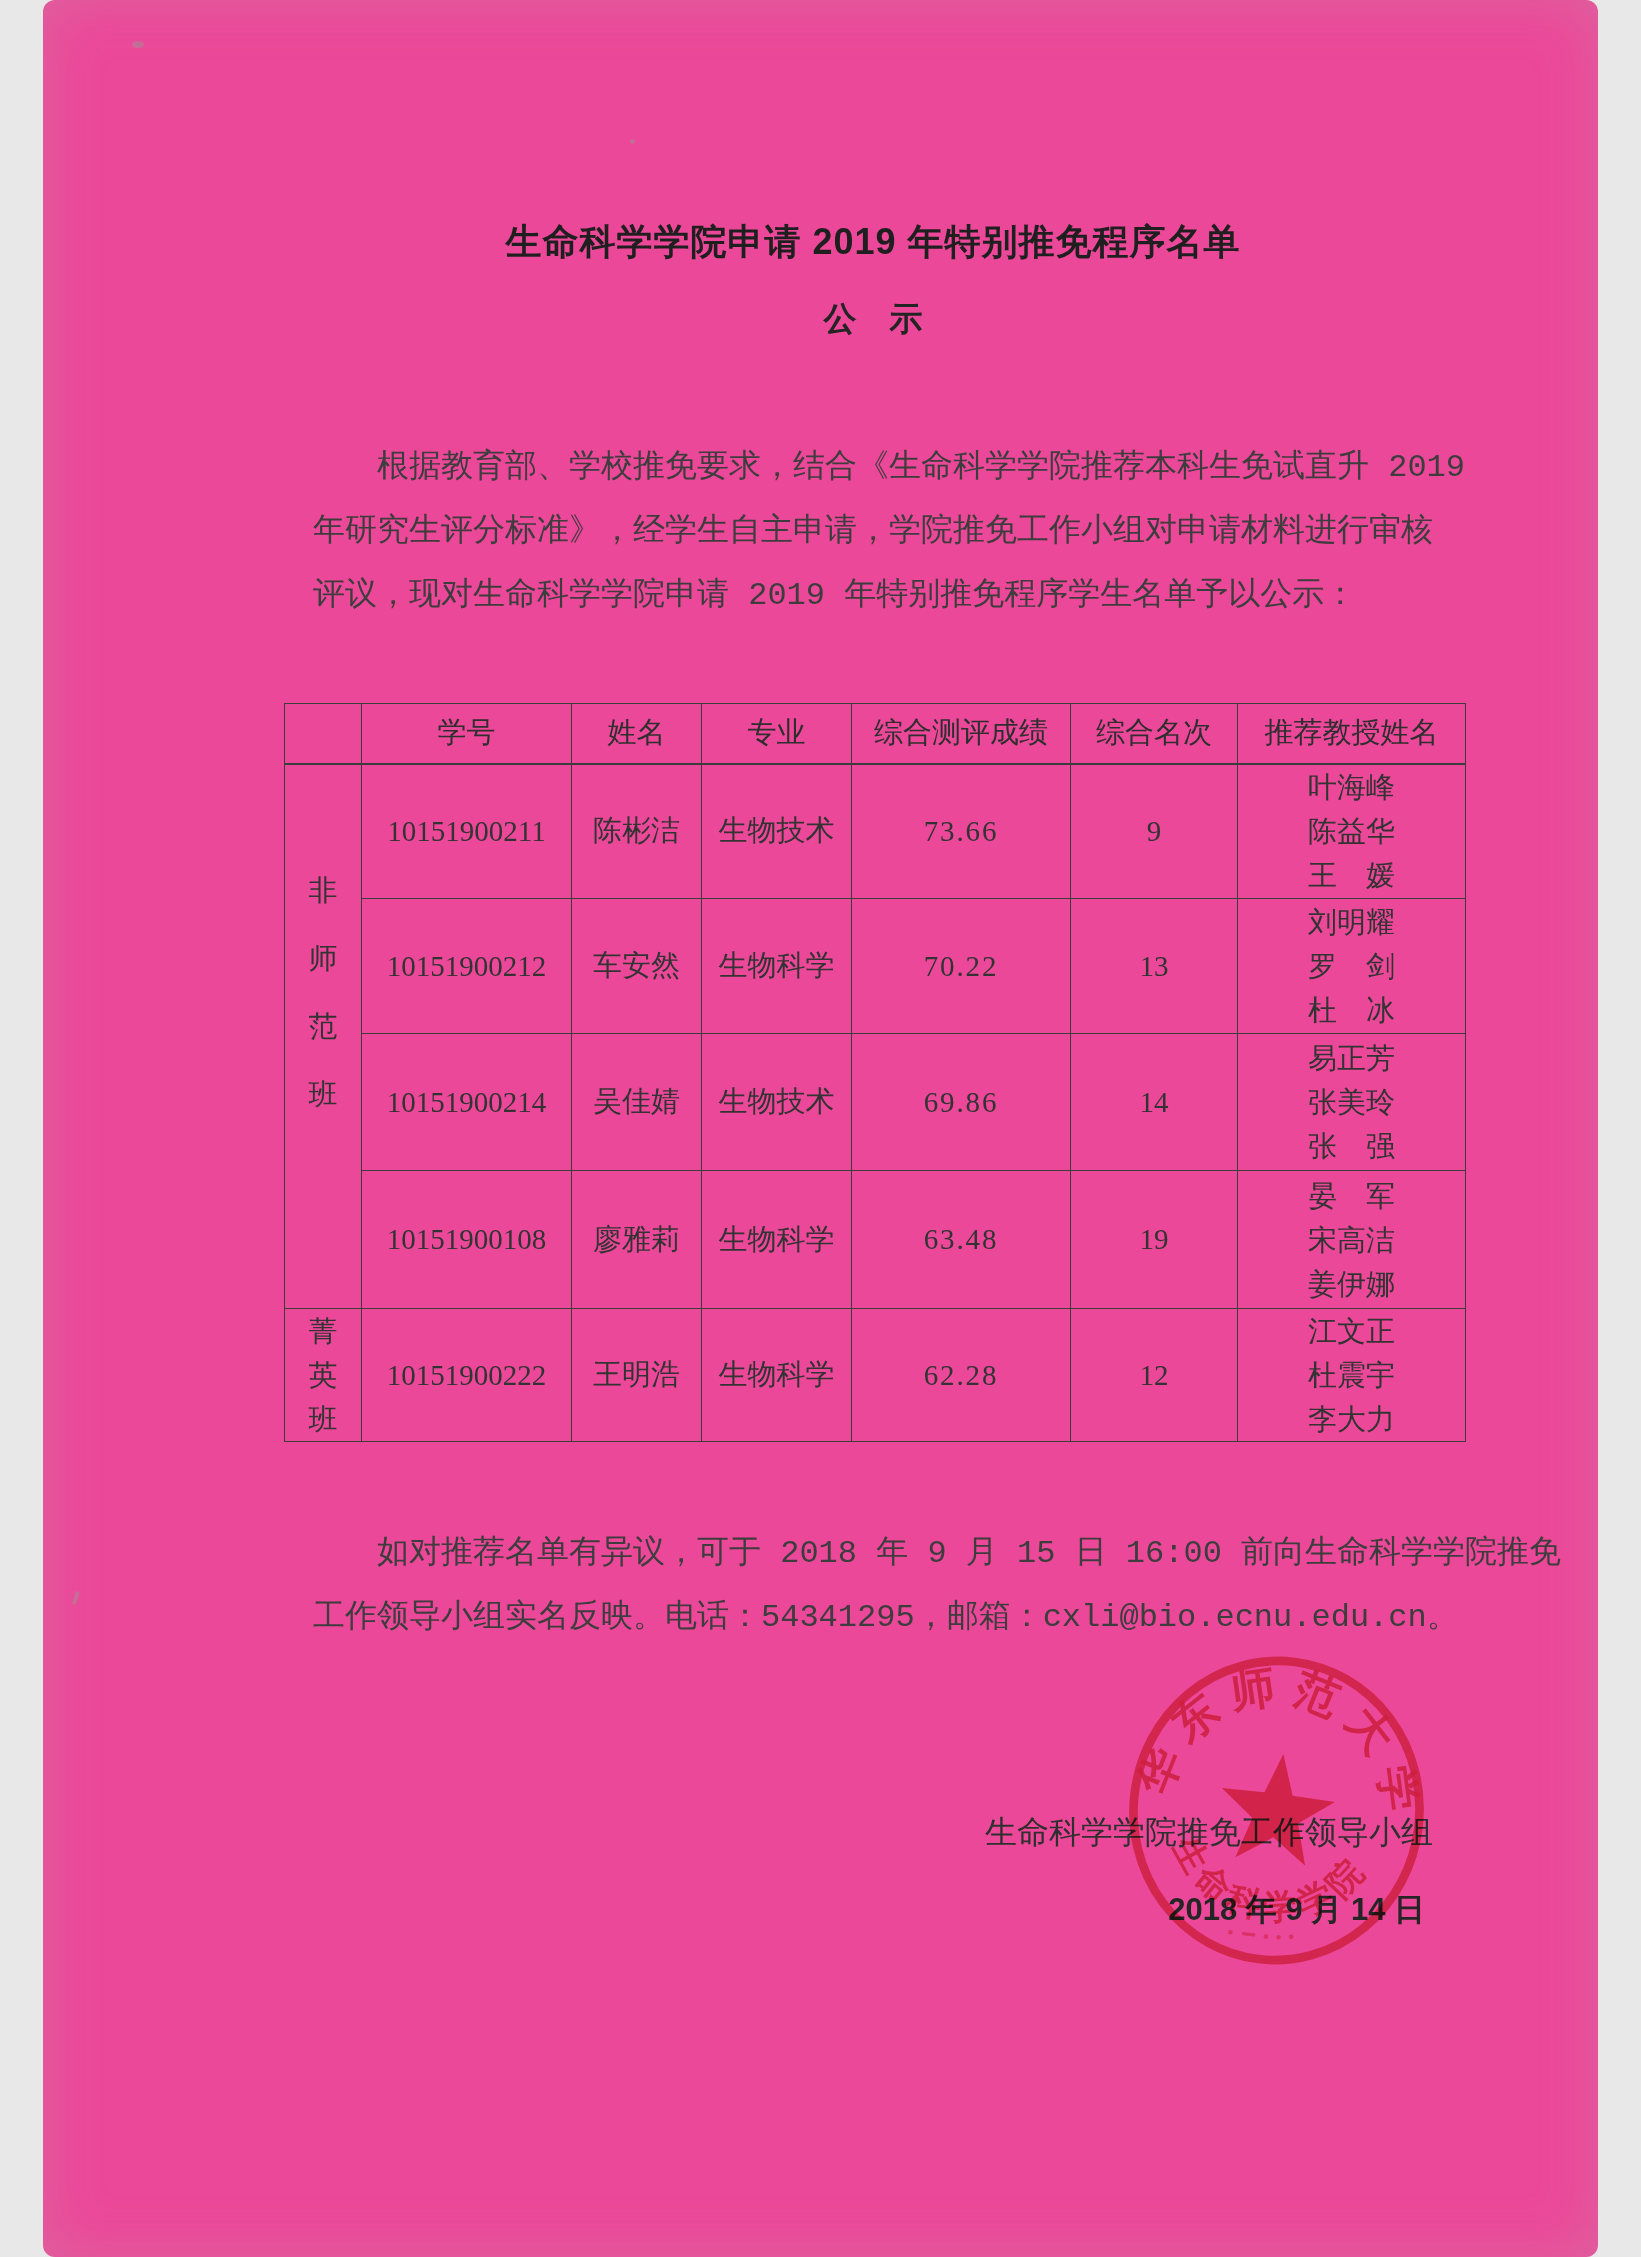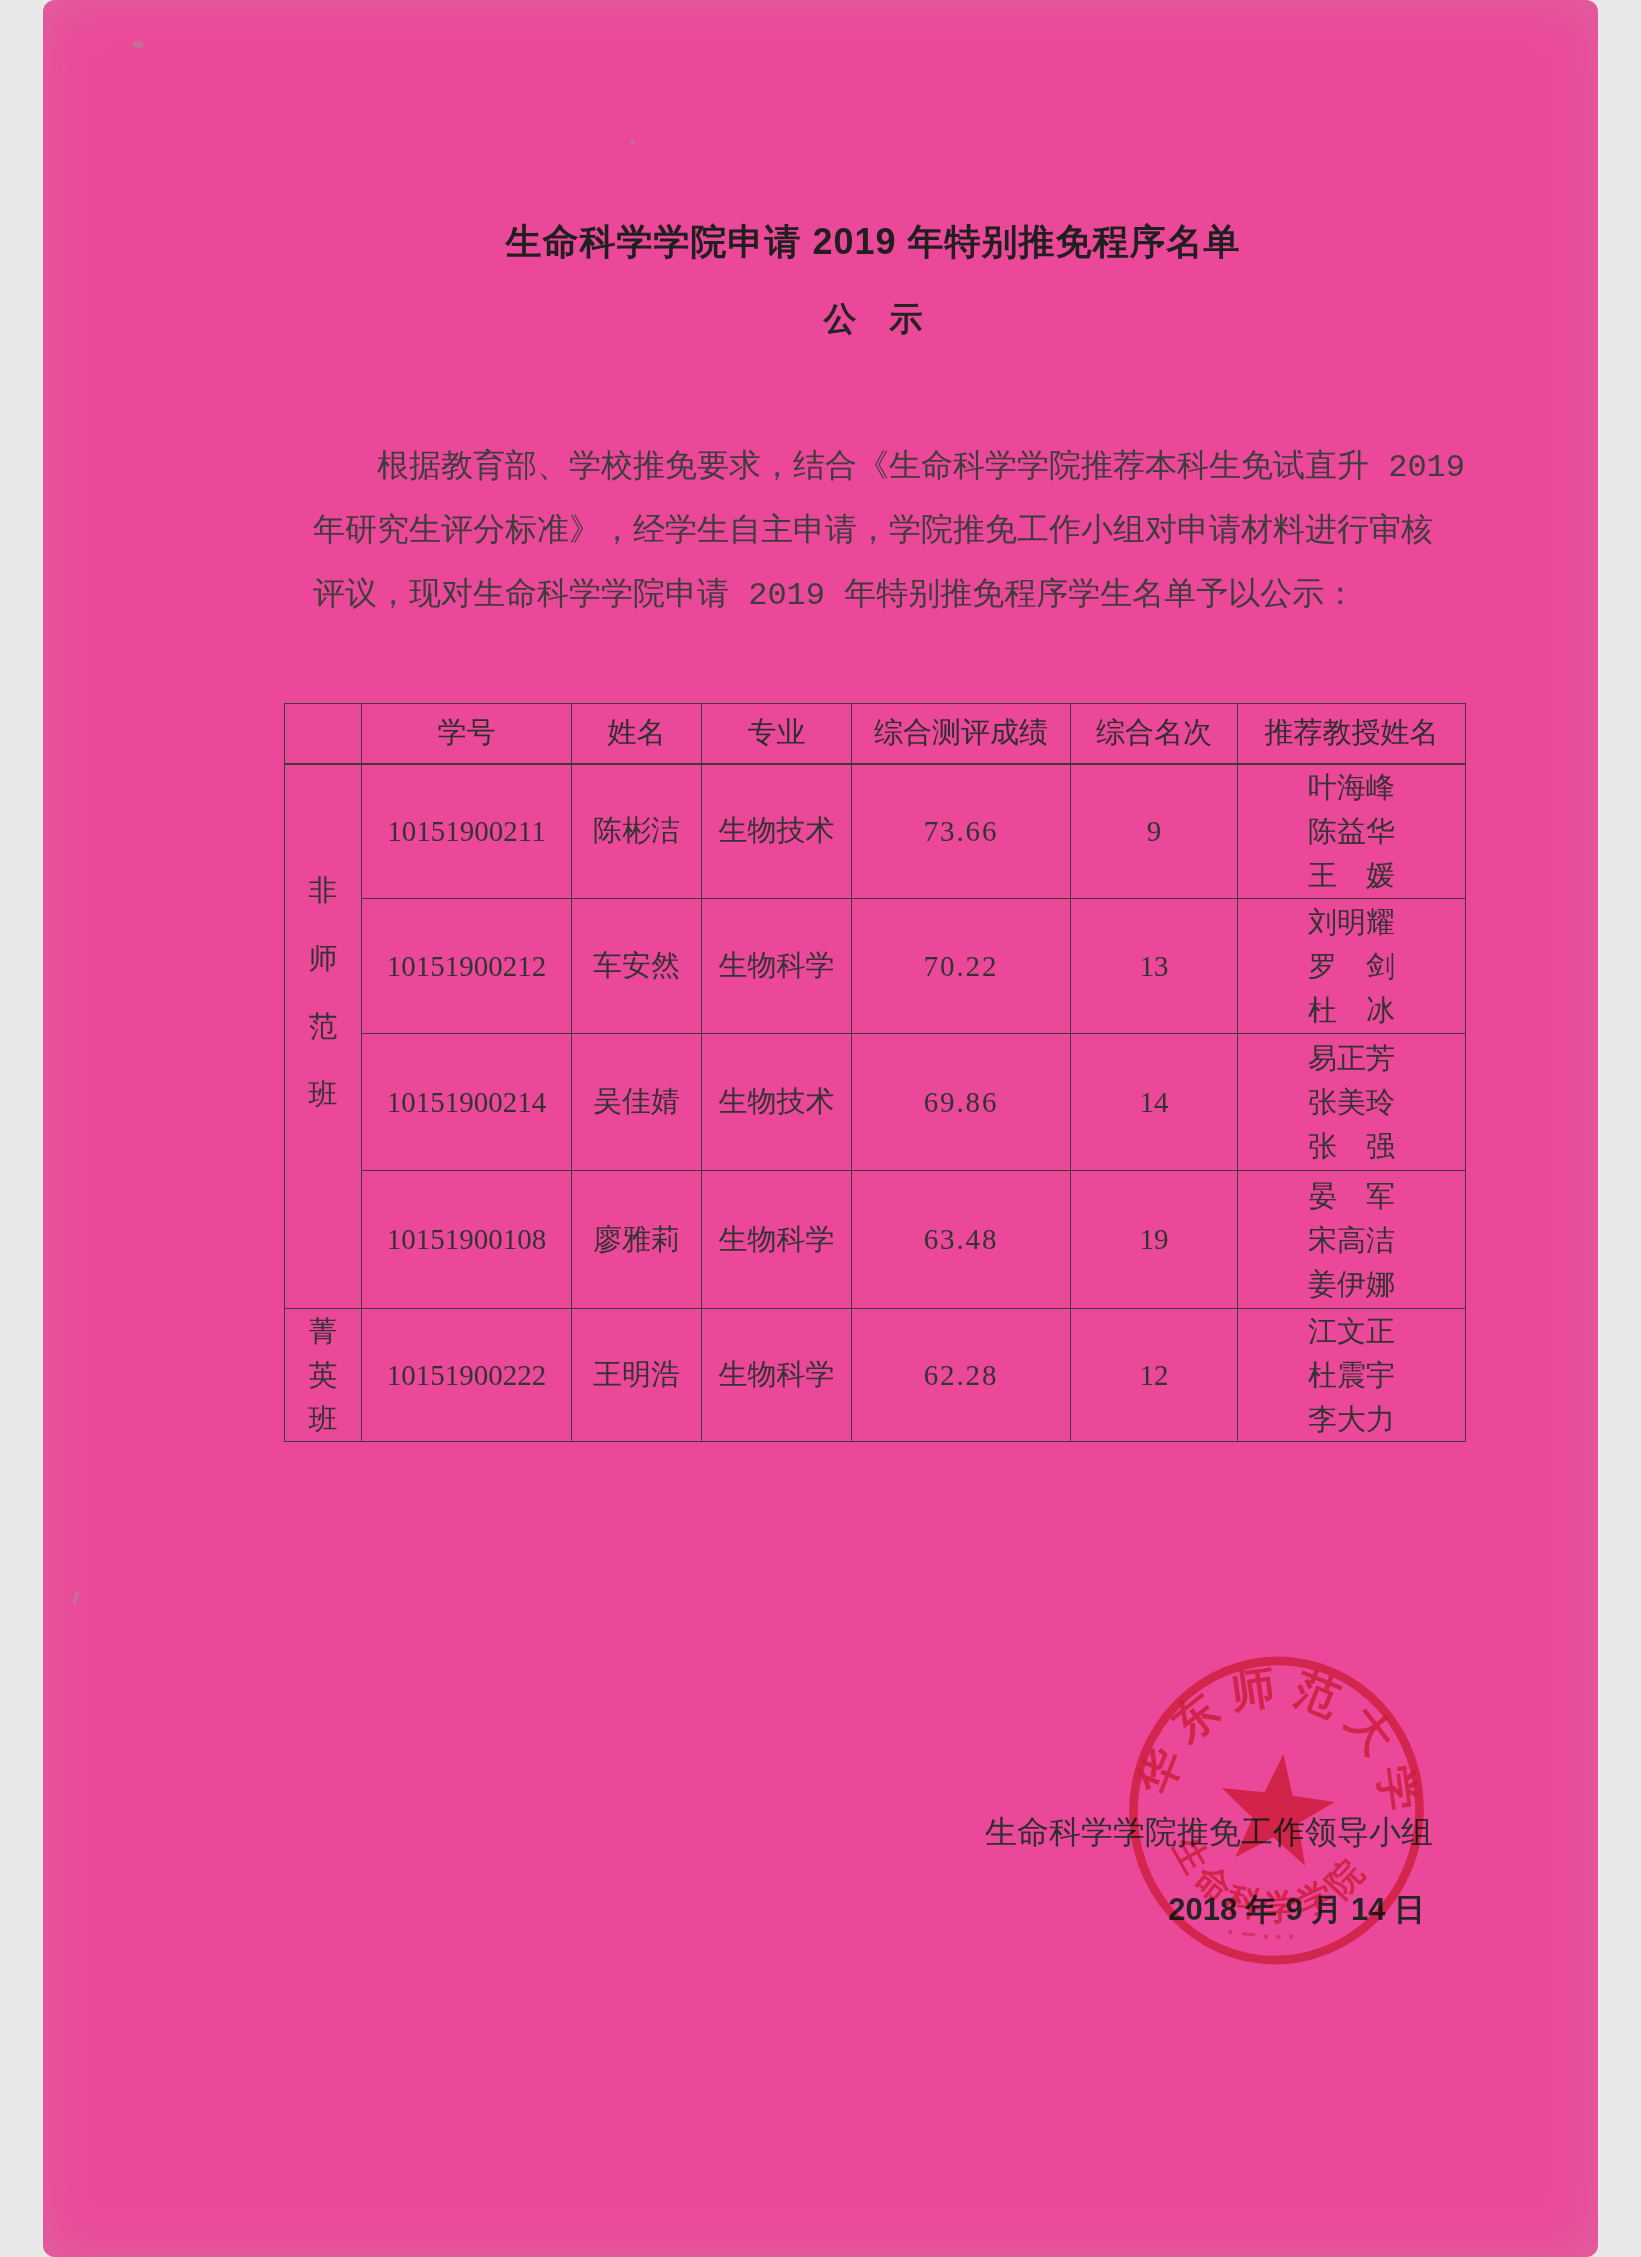--- a/index.html
+++ b/index.html
@@ -159,20 +159,24 @@
       <td>12</td>
       <td>
         <div class="prof-line">江文正</div>
         <div class="prof-line">杜震宇</div>
         <div class="prof-line">李大力</div>
       </td>
     </tr>
   </tbody>
     </table>
 
+  <div class="abs para closing">
+    <div class="line indent">如对推荐名单有异议，可于 2018 年 9 月 15 日 16:00 前向生命科学学院推免</div>
+    <div class="line">工作领导小组实名反映。电话：54341295，邮箱：cxli@bio.ecnu.edu.cn。</div>
+  </div>
 
   <div class="abs sig-org">生命科学学院推免工作领导小组</div>
   <div class="abs sig-date">2018 年 9 月 14 日</div>
 
   <svg class="abs stamp" viewBox="0 0 320 330" xmlns="http://www.w3.org/2000/svg">
     <g transform="rotate(7 160 165)" fill="#d9534f">
       <ellipse cx="160" cy="165" rx="148" ry="155" fill="none" stroke="#d9534f" stroke-width="9" opacity="0.82"></ellipse>
       <path opacity="0.85" d="M160,106 L174.7,147.8 L219,148.8 L183.8,175.7 L196.4,218.2 L160,193 L123.6,218.2 L136.2,175.7 L101,148.8 L145.3,147.8 Z"></path>
       <path id="sealArcTop" d="M48,165 A112,112 0 0 1 272,165" fill="none"></path>
       <path id="sealArcBottom" d="M48,165 A112,112 0 0 0 272,165" fill="none"></path>

